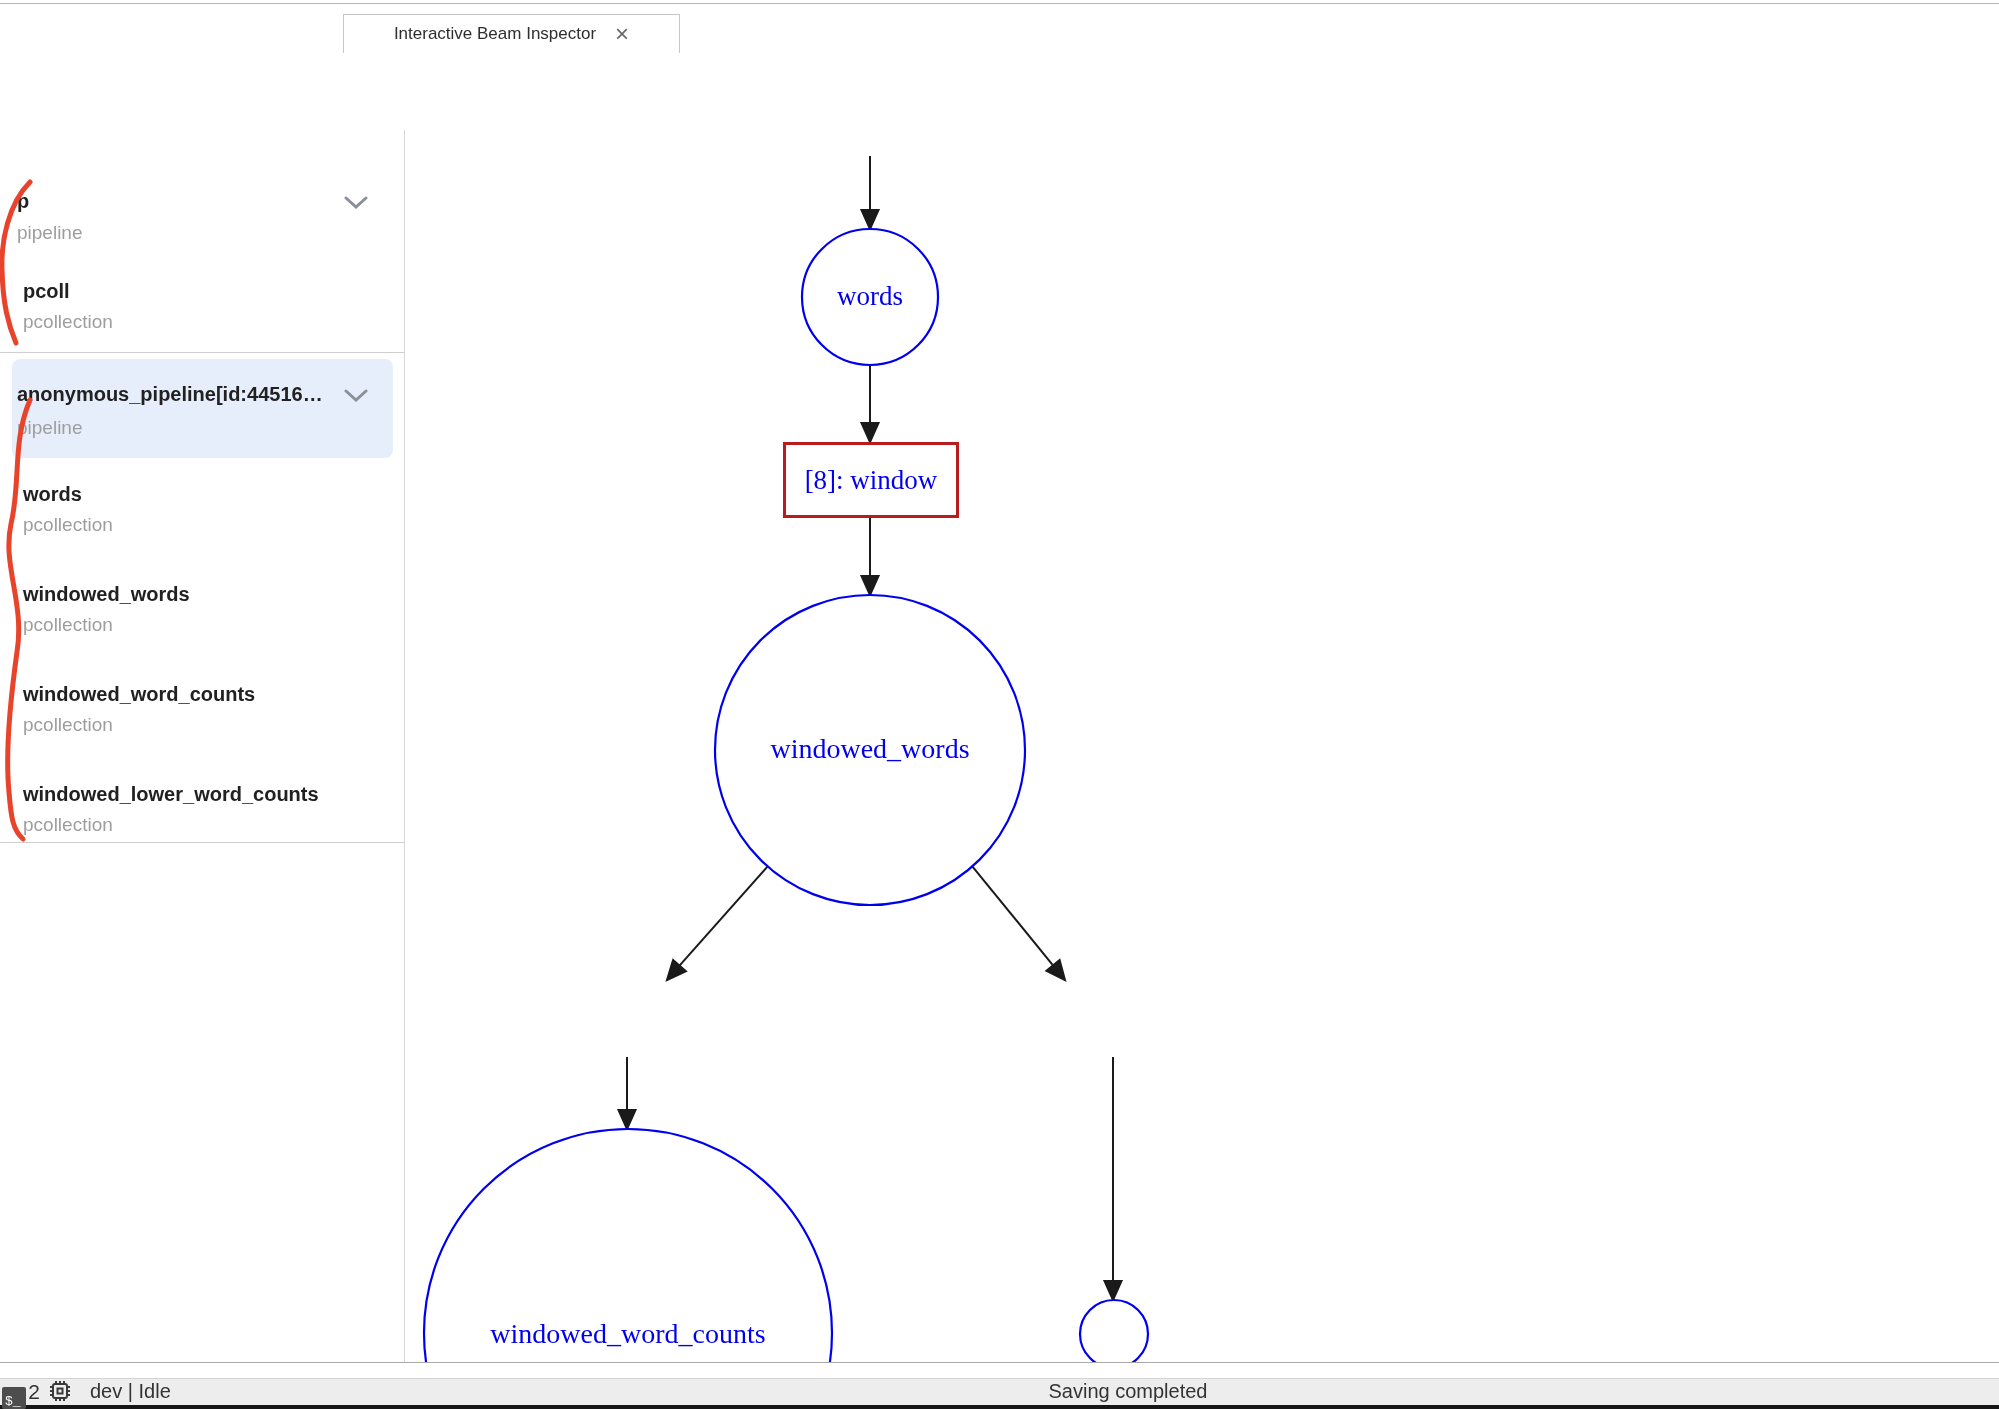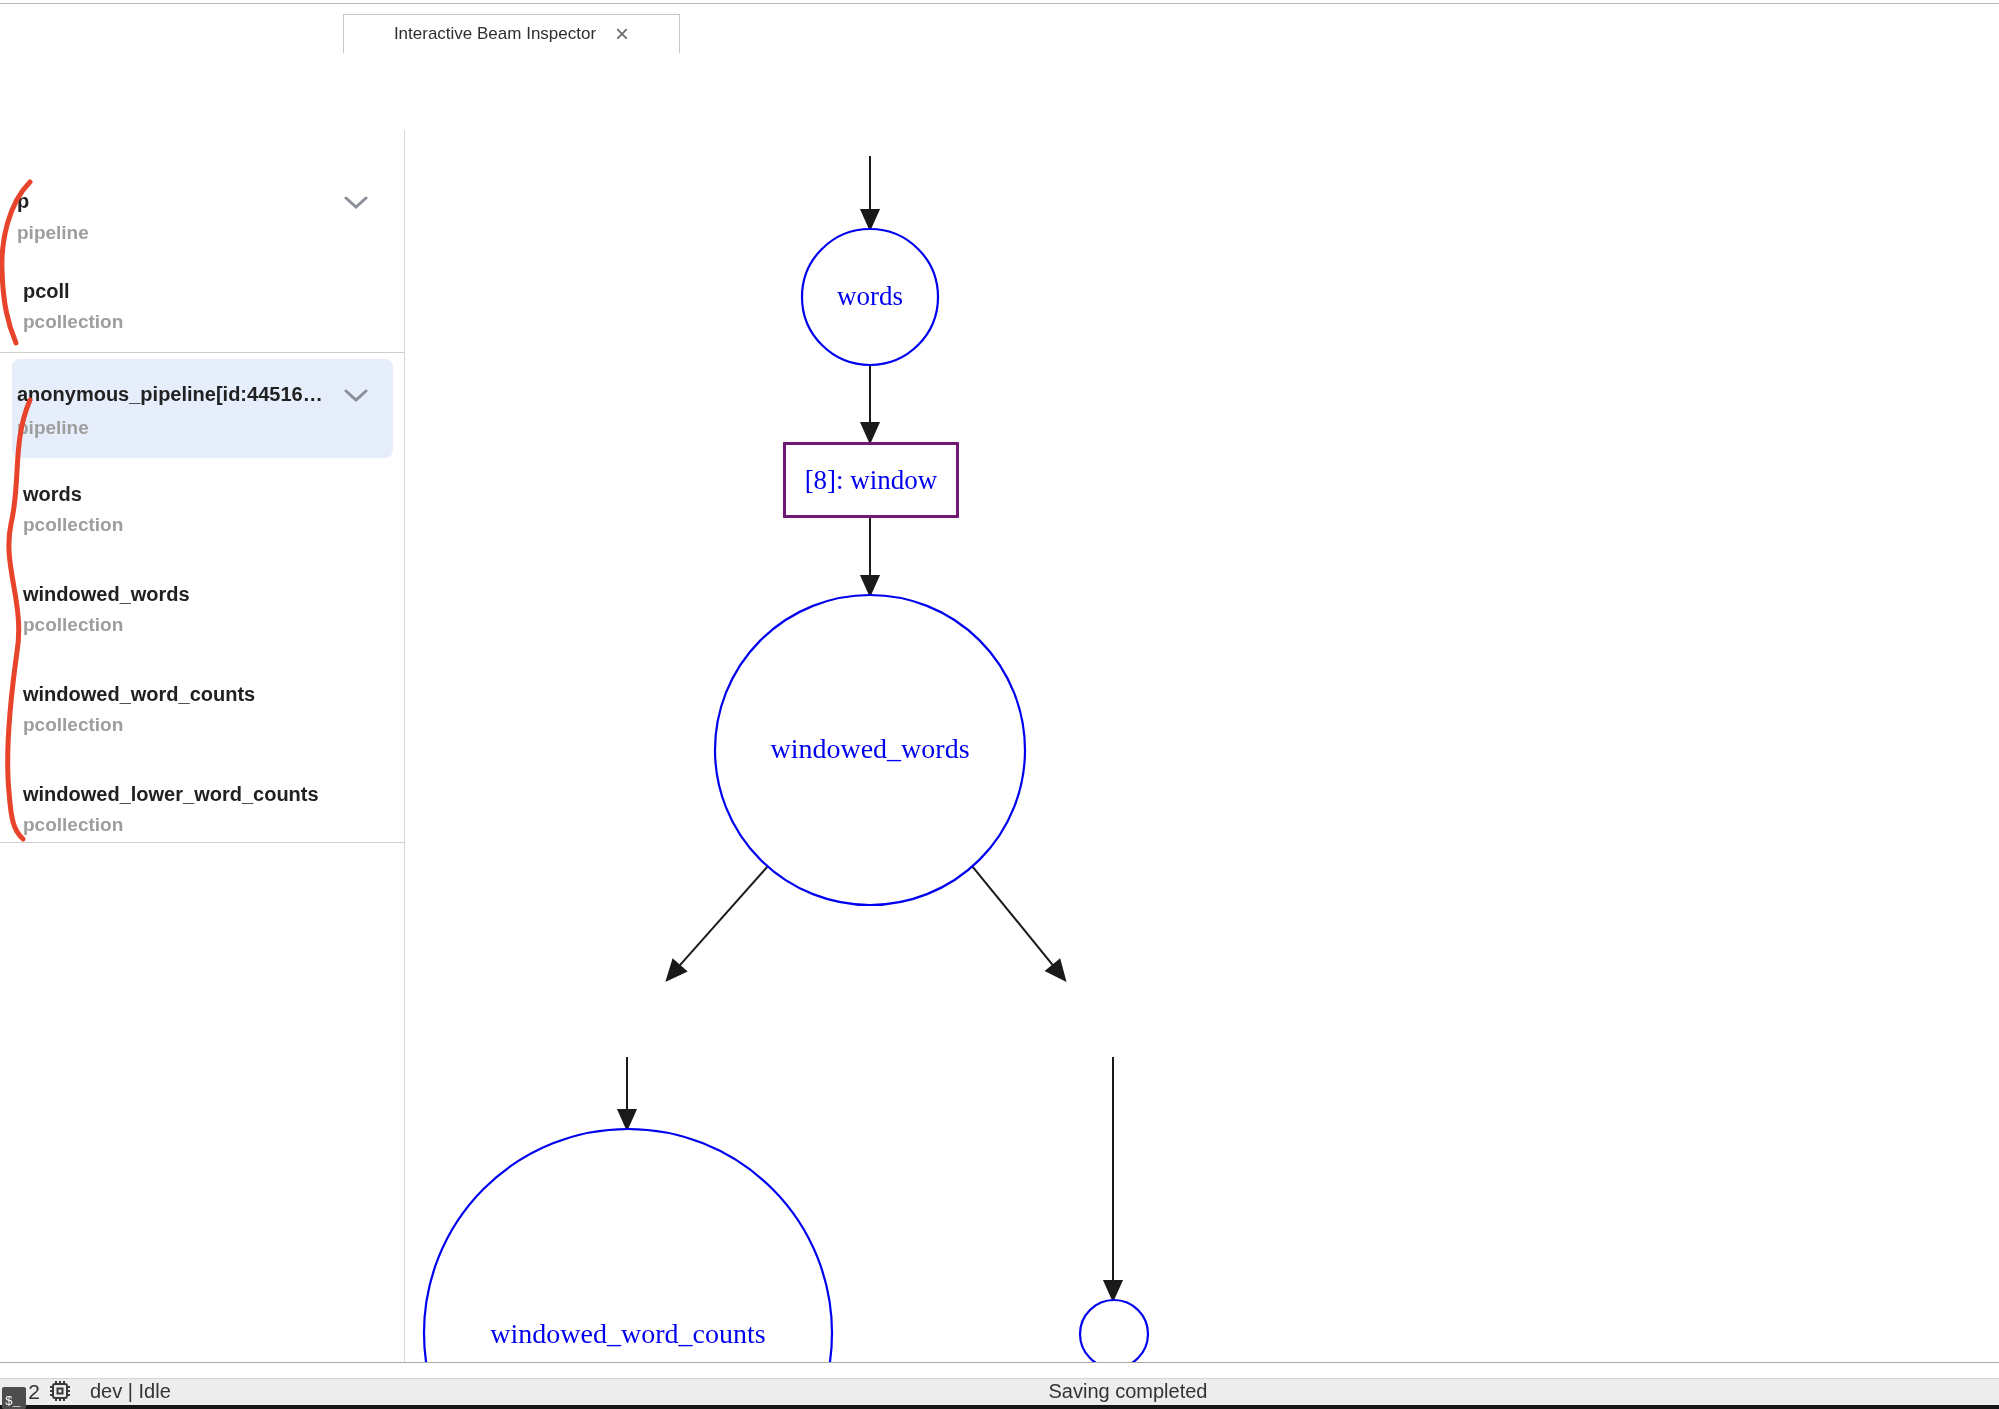--- a/index.html
+++ b/index.html
@@ -13,27 +13,27 @@
   .tab-label{font-size:17px;color:#2f2f2f;white-space:nowrap;}
   .dirty-dot{width:13px;height:13px;border-radius:50%;background:#616161;margin-left:auto;margin-right:20px;}
   .close-x{font-size:24px;color:#6b6b6b;line-height:20px;}
   
   .hdr{position:absolute;left:0;top:53px;width:1999px;height:77px;display:flex;align-items:center;}
   .hamburger div{width:30px;height:4px;background:#fff;border-radius:1px;margin:5px 0;}
   .hdr-title{color:#fff;font-size:30px;font-weight:700;margin-left:44px;letter-spacing:.3px;}
   
   .sidebar{position:absolute;left:0;top:130px;width:405px;height:1232px;background:#fff;border-right:1px solid #d8d8d8;box-sizing:border-box;}
   .side-title{position:absolute;font-size:20px;font-weight:600;color:#212121;white-space:nowrap;}
-  .side-sub{position:absolute;font-size:19px;color:#9e9e9e;white-space:nowrap;font-weight:bold;}
+  .side-sub{position:absolute;font-size:19px;color:#9e9e9e;white-space:nowrap;}
   .divider{position:absolute;left:0;width:405px;height:1px;background:#cfcfcf;}
   .hl-card{position:absolute;left:12px;width:381px;height:99px;border-radius:8px;}
   .chev{position:absolute;width:24px;height:14px;}
   
   .main{position:absolute;left:406px;top:130px;width:1593px;height:1232px;background:#fff;overflow:hidden;}
-  .dag-box{position:absolute;box-sizing:border-box;border:3px solid #701a75;background:#fff;
+  .dag-box{position:absolute;box-sizing:border-box;border:3px solid #b91c1c;background:#fff;
            display:flex;align-items:center;justify-content:center;
            font-family:"Liberation Serif",serif;font-size:27px;color:#0000ee;white-space:nowrap;}
   .dag-clabel{position:absolute;text-align:center;font-family:"Liberation Serif",serif;color:#0000ee;white-space:nowrap;}
   
   .hline{position:absolute;left:0;width:1999px;height:1px;}
   .statusbar{position:absolute;left:0;top:1378px;width:1999px;height:27px;background:#ededed;border-top:1px solid #d4d4d4;box-sizing:border-box;}
   .sb-text{position:absolute;font-size:20px;color:#333;}
   .term-badge{position:absolute;left:2px;top:1387px;width:24px;height:22px;background:#4d4d4d;border-radius:2px;
               color:#fff;font-family:"Liberation Mono",monospace;font-size:13px;display:flex;align-items:flex-end;padding-left:3px;box-sizing:border-box;z-index:5;}
   .bottom-strip{position:absolute;left:0;top:1405px;width:1999px;height:4px;background:#161616;}

